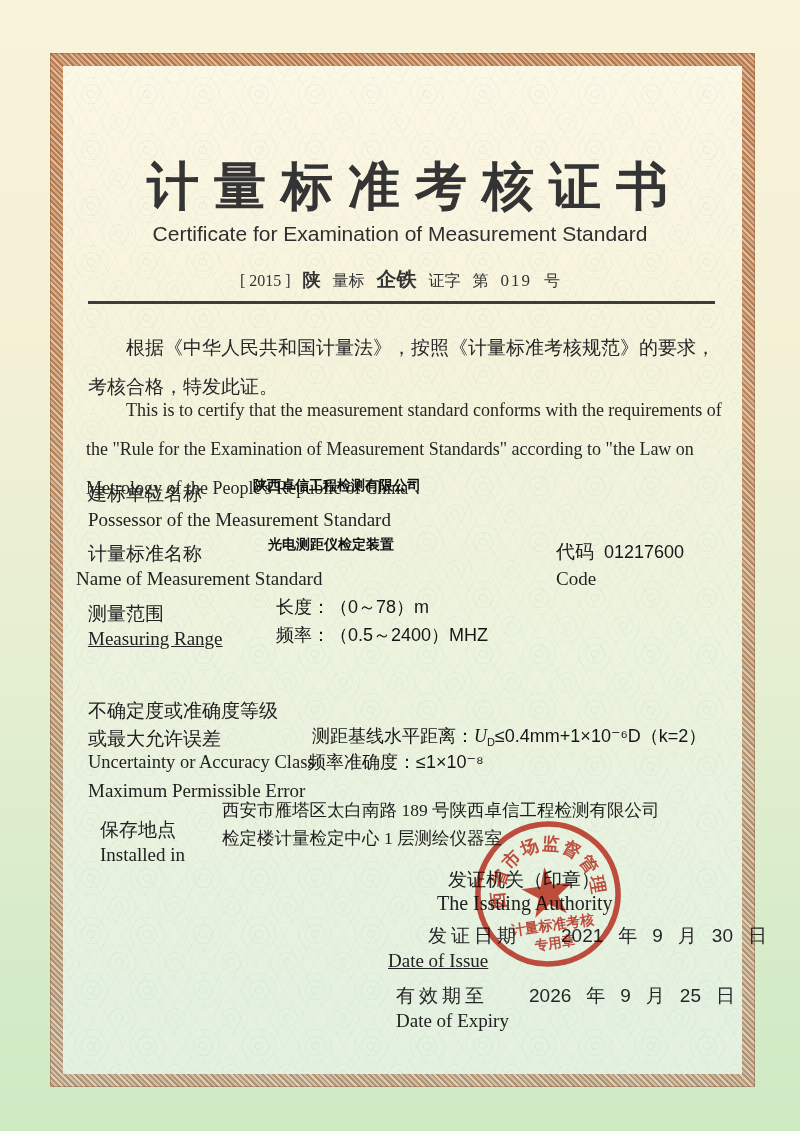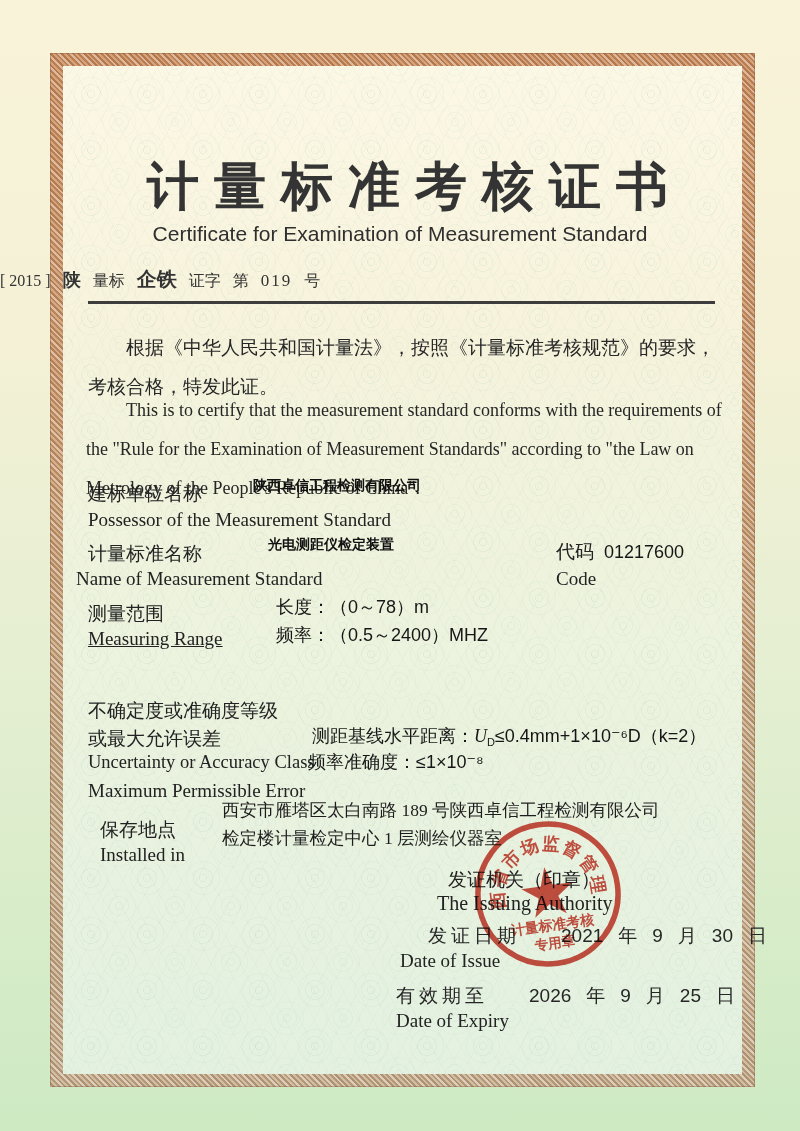--- a/index.html
+++ b/index.html
@@ -31,21 +31,21 @@
       linear-gradient(180deg,#fcf8e6 0%,#f7f3dc 25%,#ecf3de 58%,#e4f1e1 100%);
     background-size:56px 56px,56px 56px,auto,auto,100% 100%;
     background-position:0 0,28px 28px,0 0,0 0,0 0;
   }
 
   .abs{position:absolute;white-space:nowrap;}
   .center{left:0;width:800px;text-align:center;}
 
   .title{top:152px;font-size:52px;font-weight:700;letter-spacing:15px;padding-left:15px;color:#343434;}
   .subtitle{top:222px;font-size:21px;font-family:"Liberation Sans","DejaVu Sans",sans-serif;color:#2f2f2f;}
-  .certno{top:266px;display:flex;align-items:baseline;gap:12px;font-size:16px;color:#333;}
+  .certno{top:266px;display:flex;justify-content:center;align-items:baseline;gap:12px;font-size:16px;color:#333;}
   .certno .big{font-size:18px;font-weight:700;font-family:"Liberation Sans",sans-serif;}
   .certno .med{font-size:20px;font-weight:700;font-family:"Liberation Sans",sans-serif;}
   .certno .ser{font-size:17px;letter-spacing:2px;}
   .rule{top:301px;left:88px;width:627px;height:2.5px;background:#3d3d3d;}
 
   .para{white-space:normal;line-height:39px;}
   .para-zh{left:88px;top:328px;width:632px;font-size:19px;text-indent:2em;}
   .para-en{left:86px;top:391px;width:646px;font-size:18px;text-indent:40px;}
 
   .lzh{font-size:19px;color:#222;}
@@ -128,21 +128,21 @@
 
   <div class="abs date-row" style="left:380px;top:923px;margin-left:48px;">
     <span class="dlabel">发证日期</span>
     <span class="num">2021</span>
     <span>年</span>
     <span class="num">9</span>
     <span>月</span>
     <span class="num">30</span>
     <span>日</span>
   </div>
-  <div class="abs len" style="left:400px;top:950px;">Date of Issue</div>
+  <div class="abs len" style="left:388px;top:950px;text-decoration:underline;">Date of Issue</div>
 
   <div class="abs date-row" style="left:396px;top:983px;">
     <span class="dlabel">有效期至</span>
     <span class="num">2026</span>
     <span>年</span>
     <span class="num">9</span>
     <span>月</span>
     <span class="num">25</span>
     <span>日</span>
   </div>

